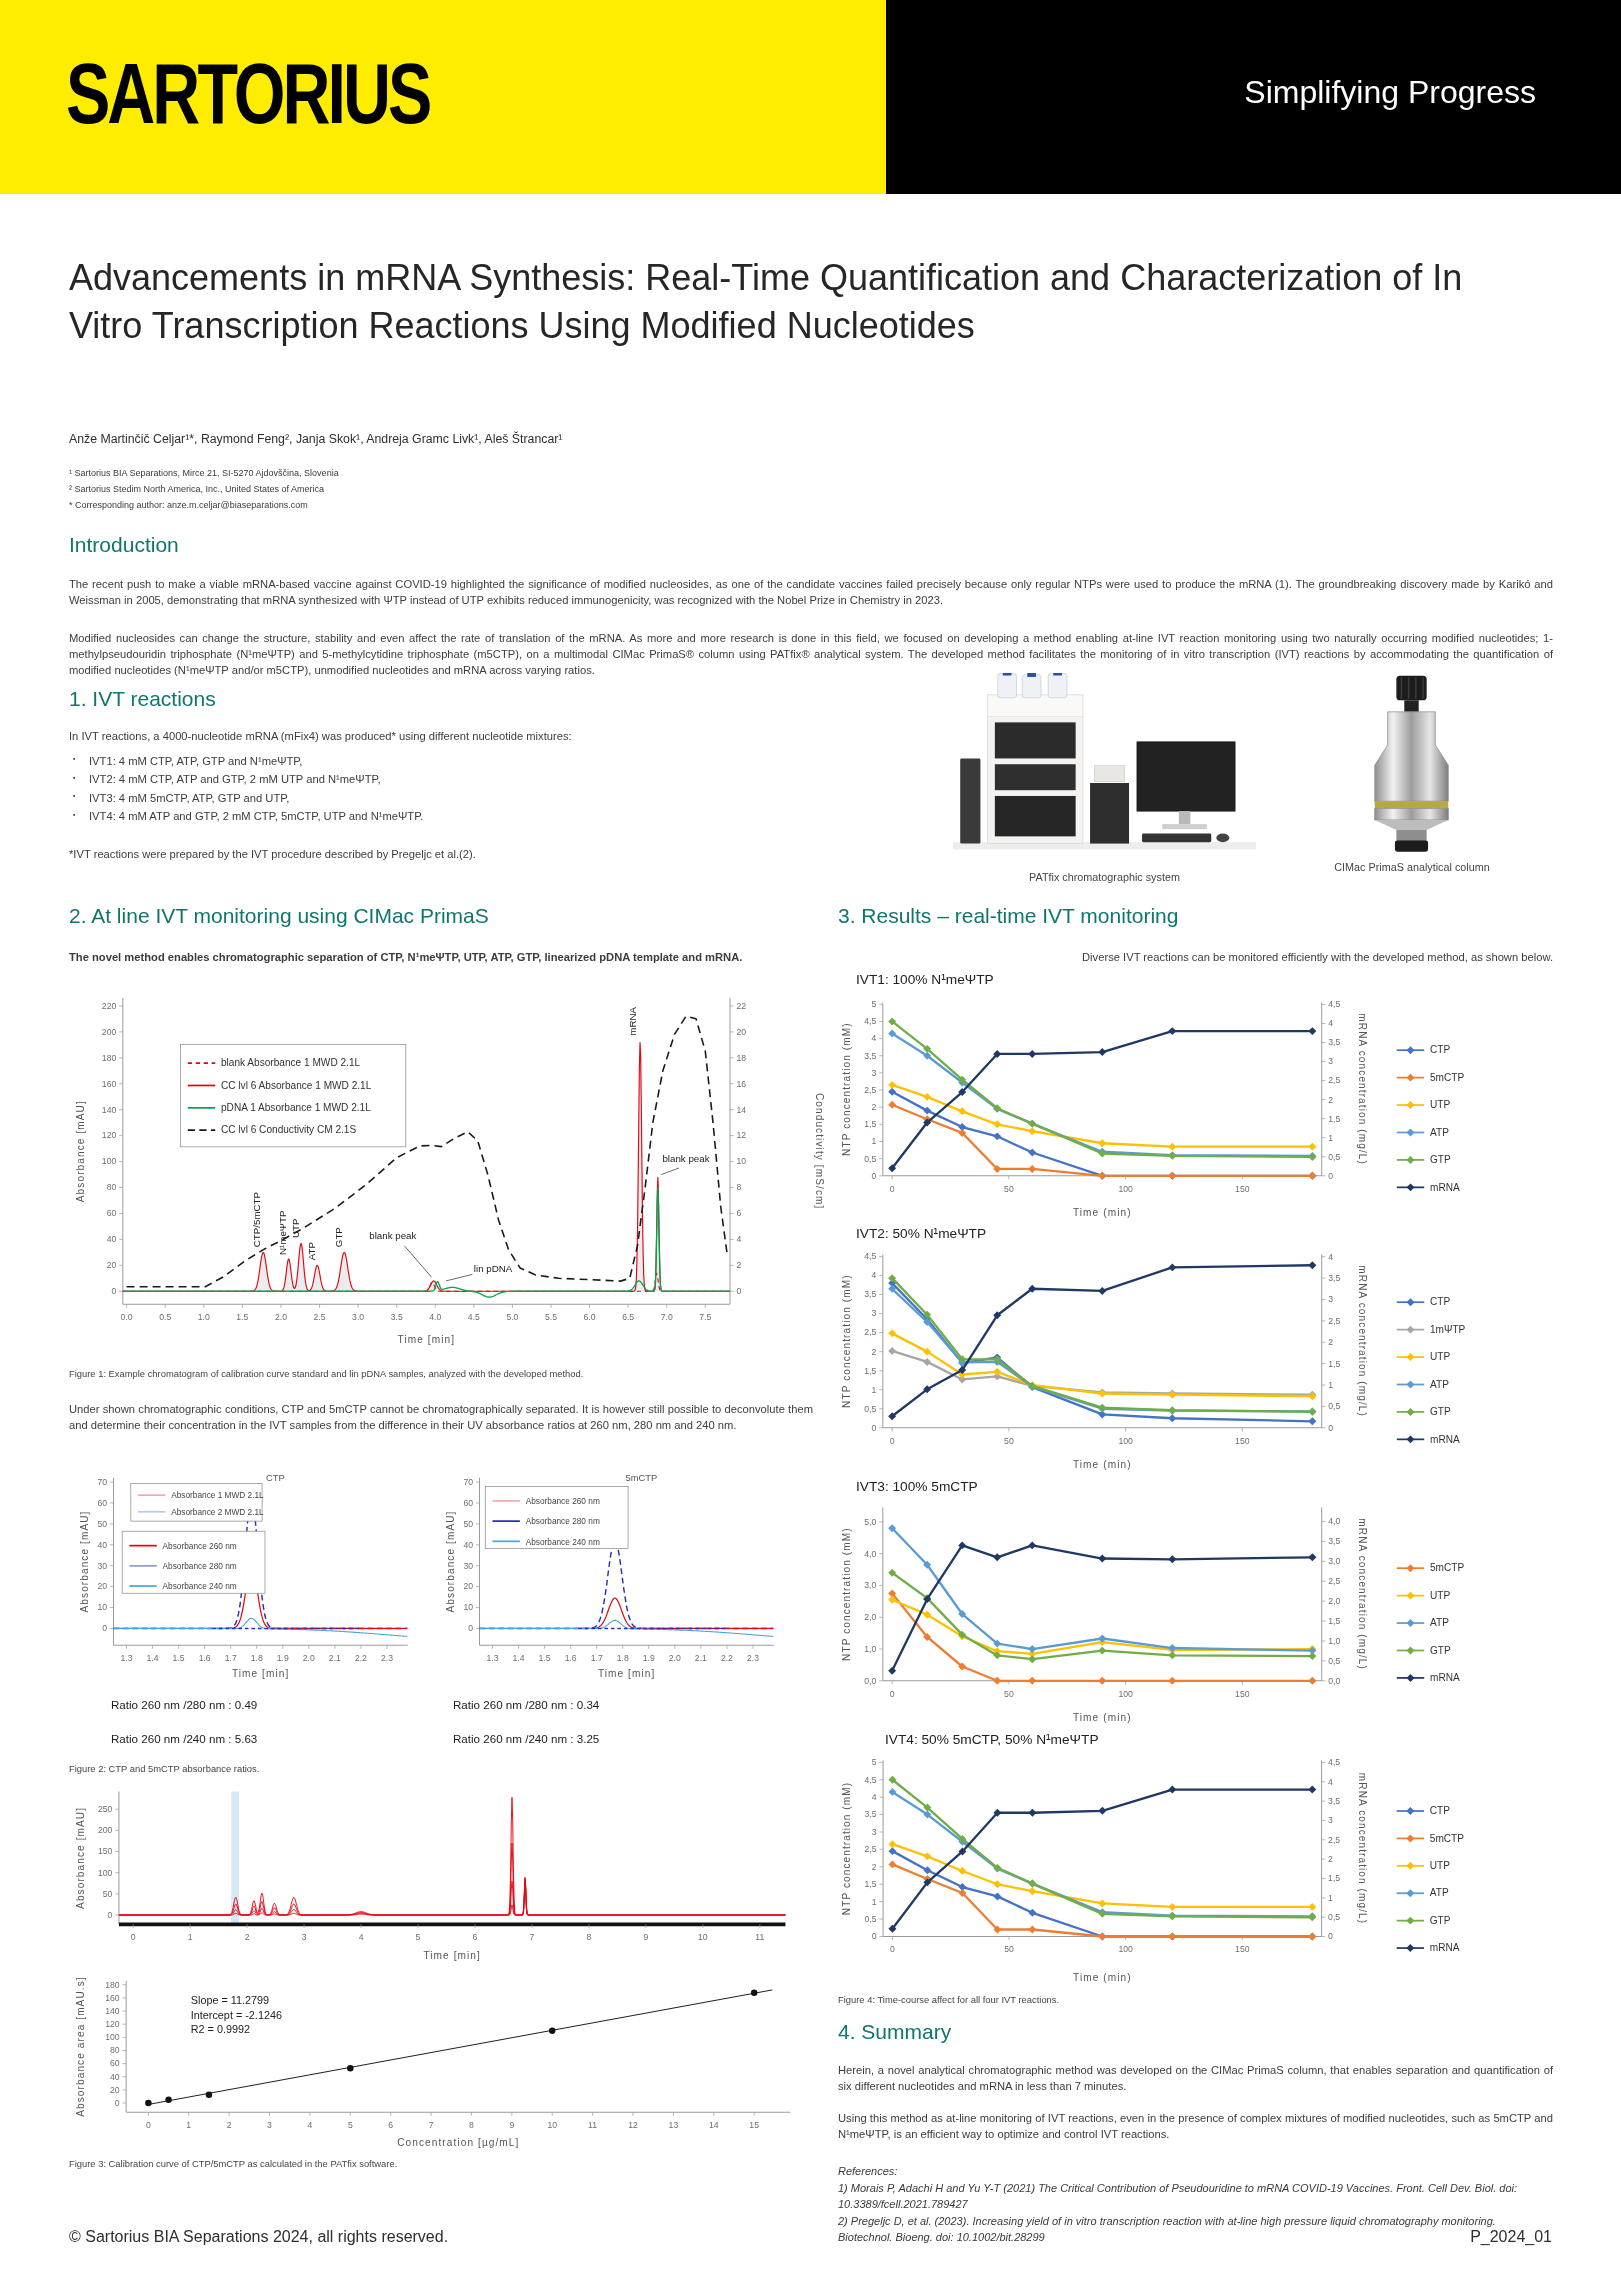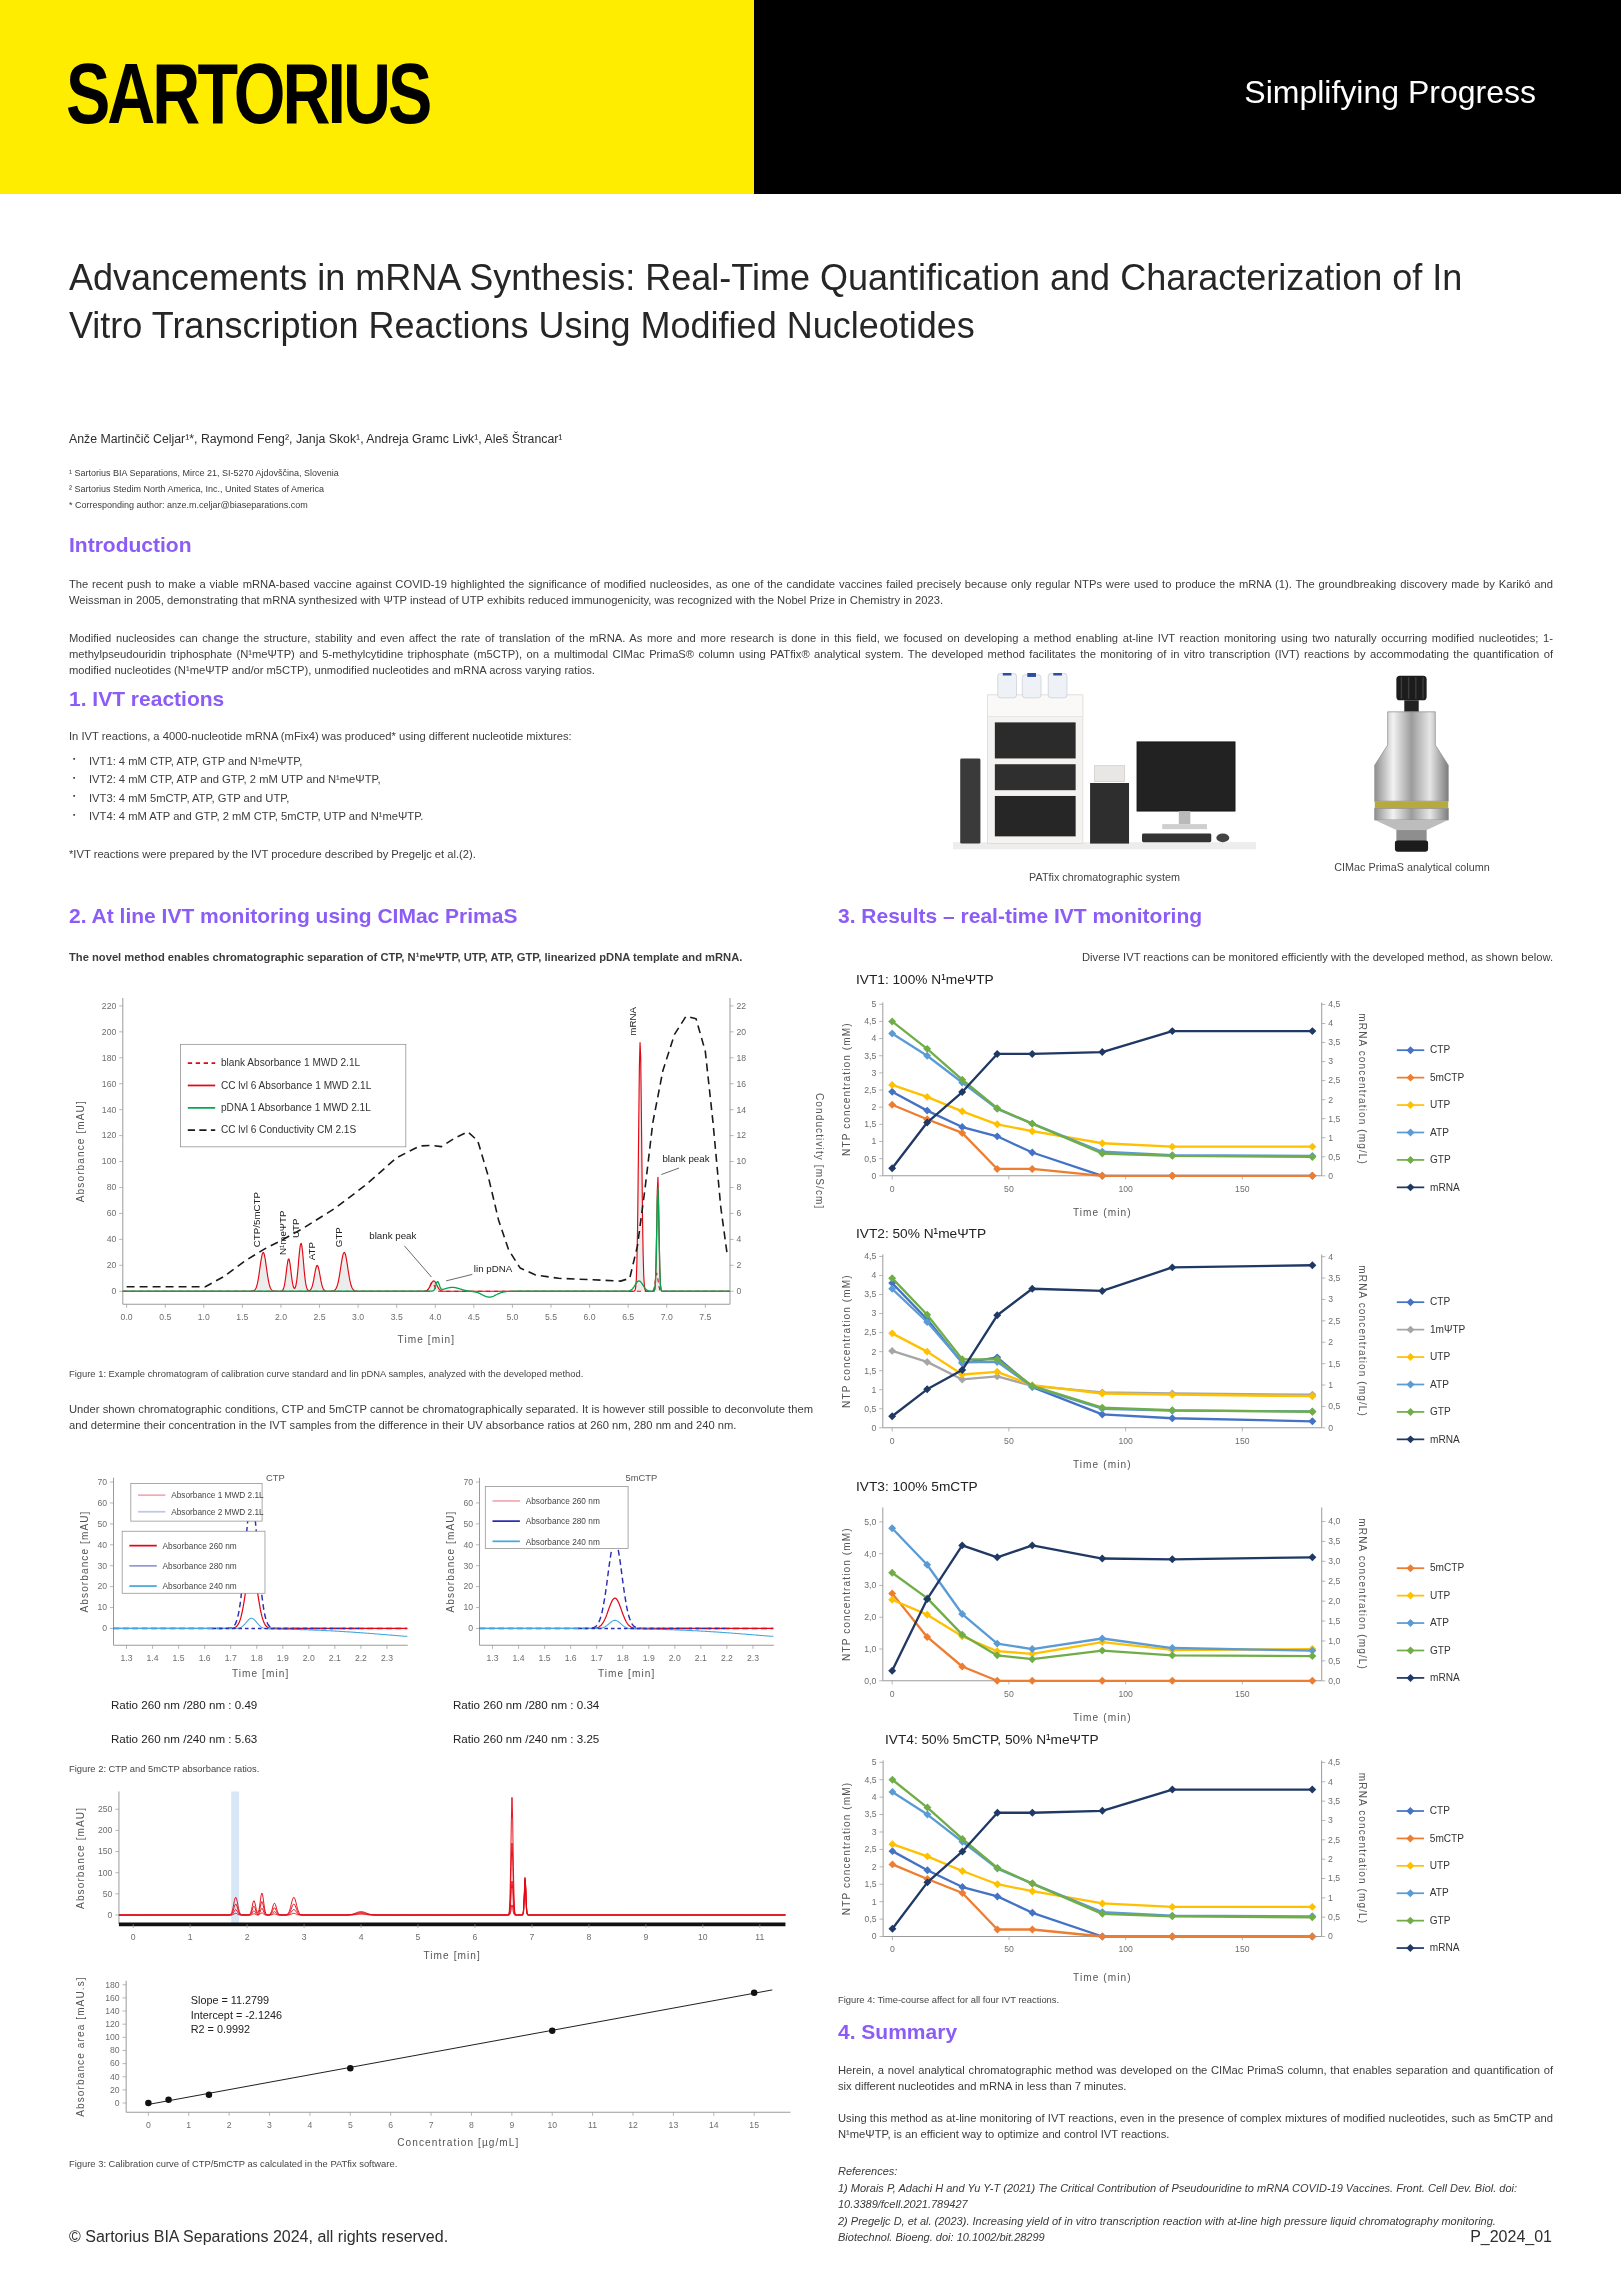--- a/index.html
+++ b/index.html
@@ -1,30 +1,30 @@
 <!DOCTYPE html>
 <html style="font-size:11.6px"><head>
 <meta charset="utf-8">
 <style>
   html,body{margin:0;padding:0;}
   body{width:1621px;height:2295px;position:relative;background:#fff;
        font-family:"Liberation Sans",sans-serif;color:#333;overflow:hidden;}
   .abs{position:absolute;}
   
   .hdr{position:absolute;left:0;top:0;width:1621px;height:194px;background:#000;}
-  .hdr-yellow{position:absolute;left:0;top:0;width:754px;height:194px;background:#FFED00;}
+  .hdr-yellow{position:absolute;left:0;top:0;width:886px;height:194px;background:#FFED00;}
   .logo{position:absolute;left:66px;top:48px;font-size:81px;font-weight:900;color:#000;
         letter-spacing:-3.6px;transform:scale(0.82,1.05);transform-origin:left center;}
   .tagline{position:absolute;right:85px;top:74px;font-size:32px;color:#fff;font-weight:400;}
   
   .title{position:absolute;left:69px;top:254px;width:1441px;font-size:36px;line-height:1.32;
          color:#262626;font-weight:400;}
   .authors{position:absolute;left:69px;top:432px;font-size:12.3px;color:#2e2e2e;}
   .affil{position:absolute;left:69px;top:466px;font-size:9px;line-height:1.75;color:#3a3a3a;}
-  h2.sec{font-size:21px;font-weight:700;color:#8b5cf6;margin:0;}
+  h2.sec{font-size:21px;font-weight:400;color:#0f766e;margin:0;}
   .para{font-size:11.2px;line-height:1.45;color:#3c3c3c;text-align:justify;}
   .cap{font-size:9.4px;color:#454545;}
   .sub{font-size:13.7px;color:#222;}
   ul.ivt{list-style:none;margin:0;padding:0;}
   ul.ivt li{font-size:11.2px;color:#3c3c3c;margin:6.5px 0 6.5px 20px;position:relative;}
   ul.ivt li::before{content:"▪";position:absolute;left:-16px;top:0.7px;font-size:6.5px;color:#333;}
   .ratio{font-size:11.6px;color:#222;}
   .refs{font-size:11px;line-height:1.5;color:#3a3a3a;font-style:italic;}
   .foot{position:absolute;top:2228px;font-size:16px;color:#2e2e2e;}
   

